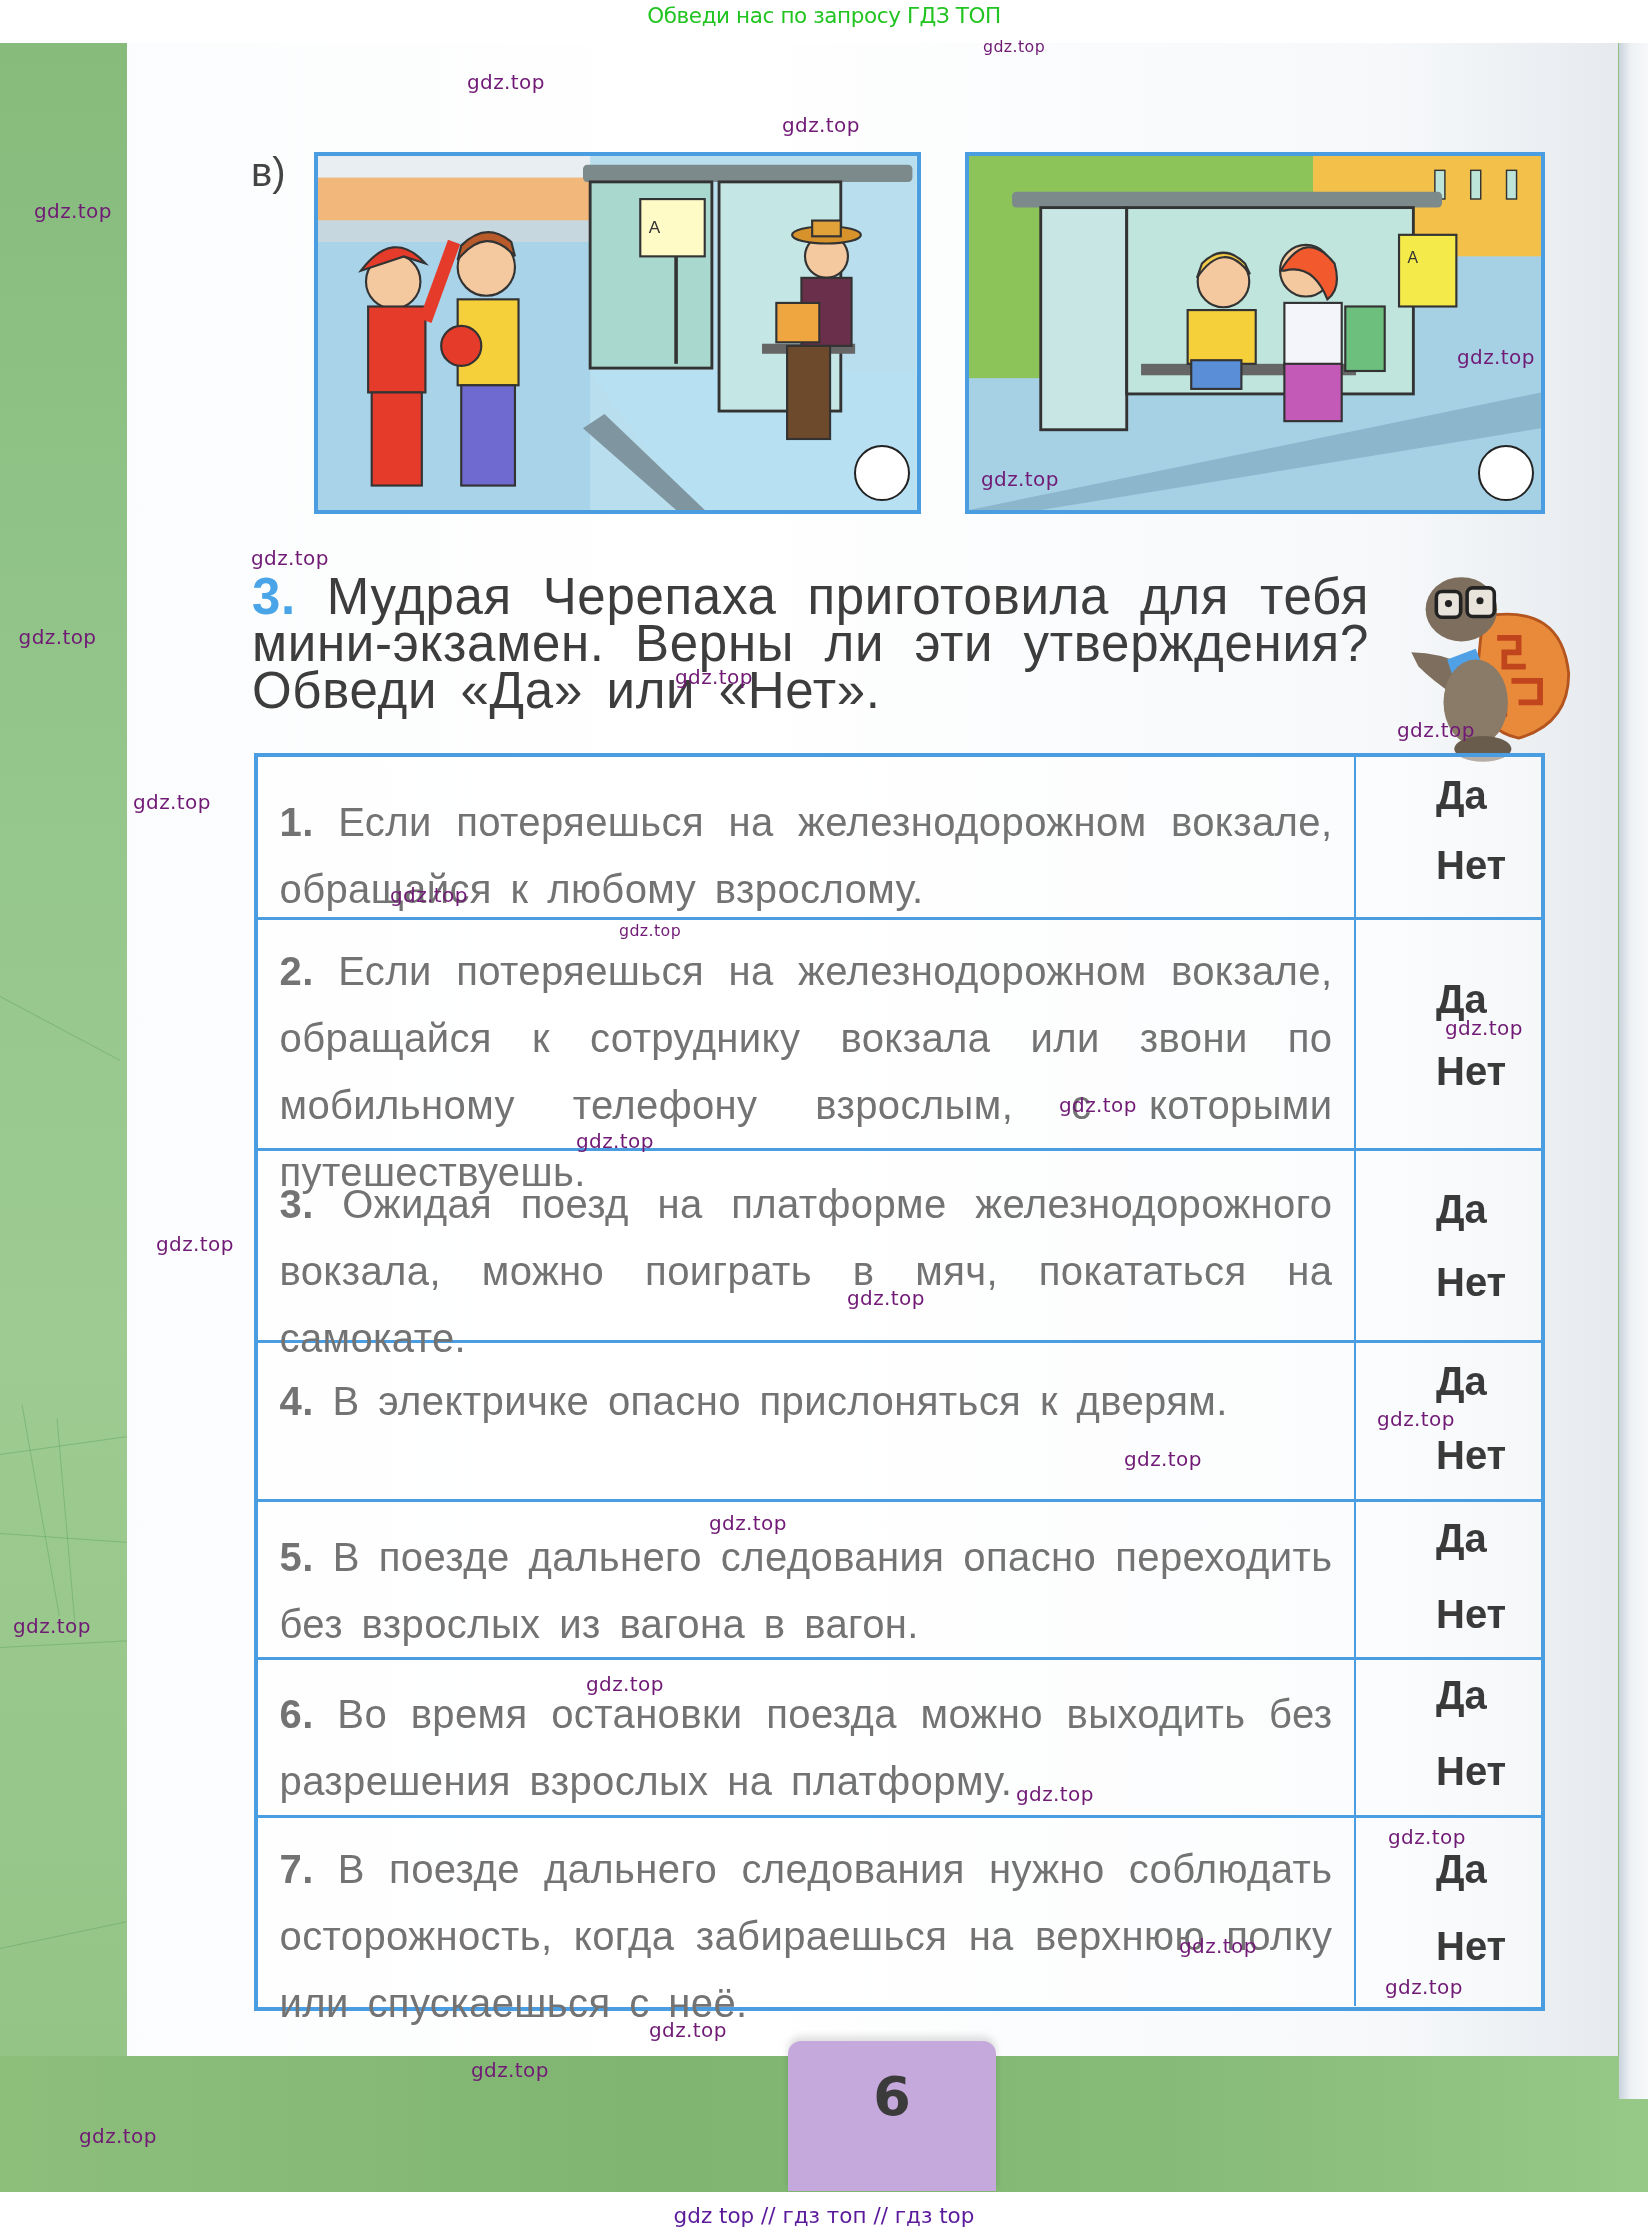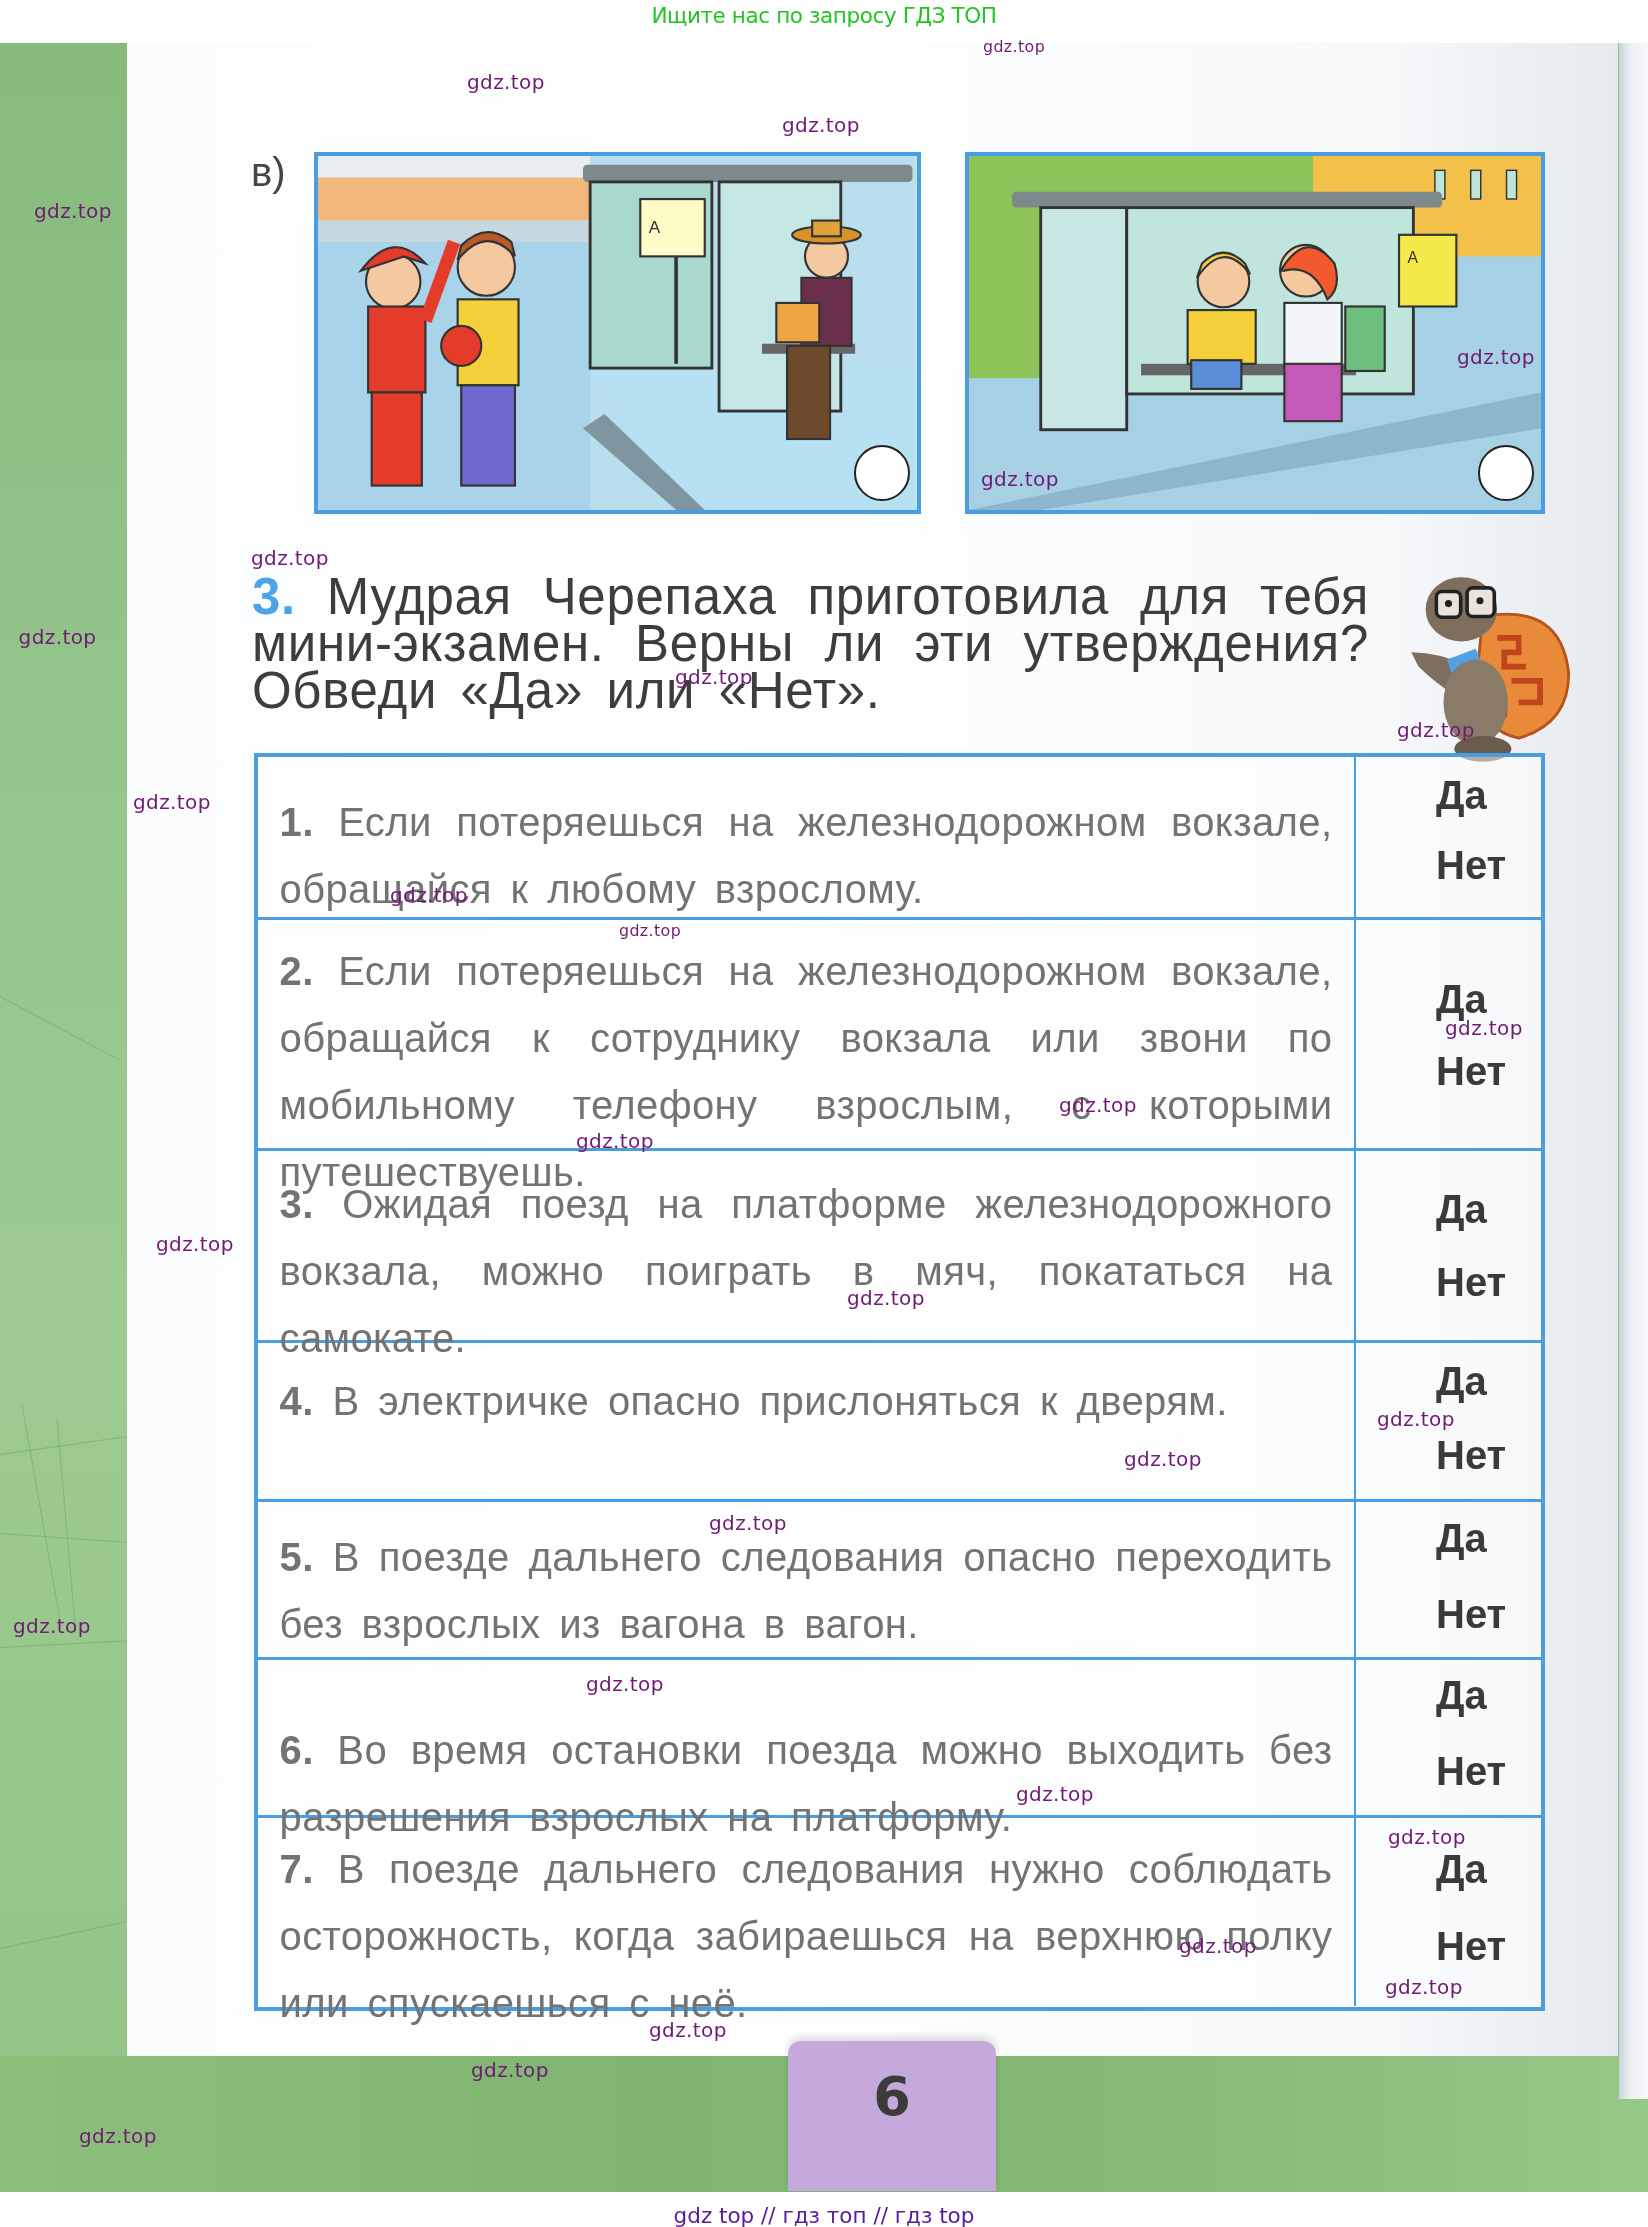--- a/index.html
+++ b/index.html
@@ -102,21 +102,21 @@
   .wm {
     position:absolute; font-size:20px; color:#701a75; font-family:"DejaVu Sans", sans-serif;
     letter-spacing:0.4px; white-space:nowrap;
   }
   .wm.sm { font-size:15.8px; }
 </style>
 </head>
 <body>
 
 <div class="top-banner">
-  <span>Ищите нас по запросу ГДЗ ТОП</span>
+  <span>Обведи нас по запросу ГДЗ ТОП</span>
 </div>
 
 <div class="scan">
   <div class="left-margin">
     <div class="leafline" style="left:0; top:953px; width:136px; transform:rotate(28deg);"></div>
     <div class="leafline" style="left:0; top:1411px; width:129px; transform:rotate(-8deg);"></div>
     <div class="leafline" style="left:0; top:1490px; width:129px; transform:rotate(4deg);"></div>
     <div class="leafline" style="left:21.5px; top:1361px; width:215px; transform:rotate(80deg);"></div>
     <div class="leafline" style="left:57px; top:1375px; width:215px; transform:rotate(85deg);"></div>
     <div class="leafline" style="left:0; top:1604px; width:129px; transform:rotate(-3deg);"></div>
@@ -265,21 +265,21 @@
       <span class="n">5.</span>
       <span>В поезде дальнего следования опасно переходить без взрослых из вагона в вагон.</span>
     </div>
     <div class="answers">
       <span class="opt" style="top:14.3px;">Да</span>
       <span class="opt" style="top:90px;">Нет</span>
     </div>
   </div>
 
   <div class="row" style="top:902px; height:159px;">
-    <div class="stmt" style="top:21.5px;margin-top:36px;">
+    <div class="stmt" style="top:21.5px;">
       <span class="n">6.</span>
       <span>Во время остановки поезда можно выходить без разрешения взрослых на платформу.</span>
     </div>
     <div class="answers">
       <span class="opt" style="top:14.3px;">Да</span>
       <span class="opt" style="top:90px;">Нет</span>
     </div>
   </div>
 
   <div class="row" style="top:1061px; height:188px;">

